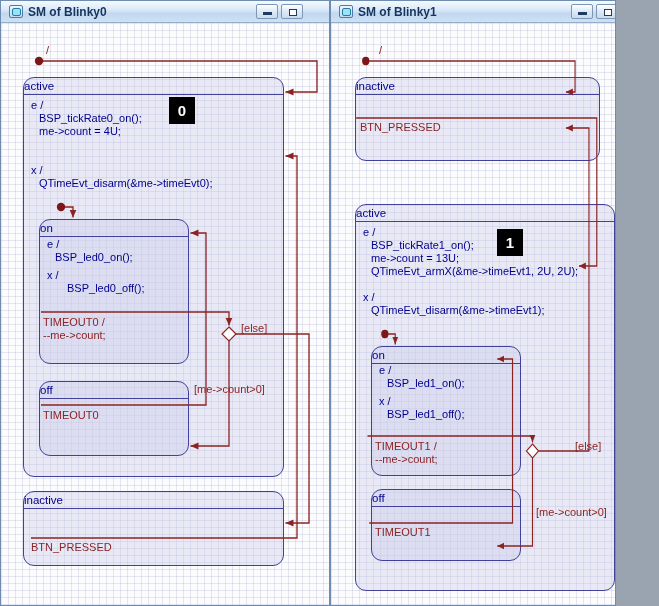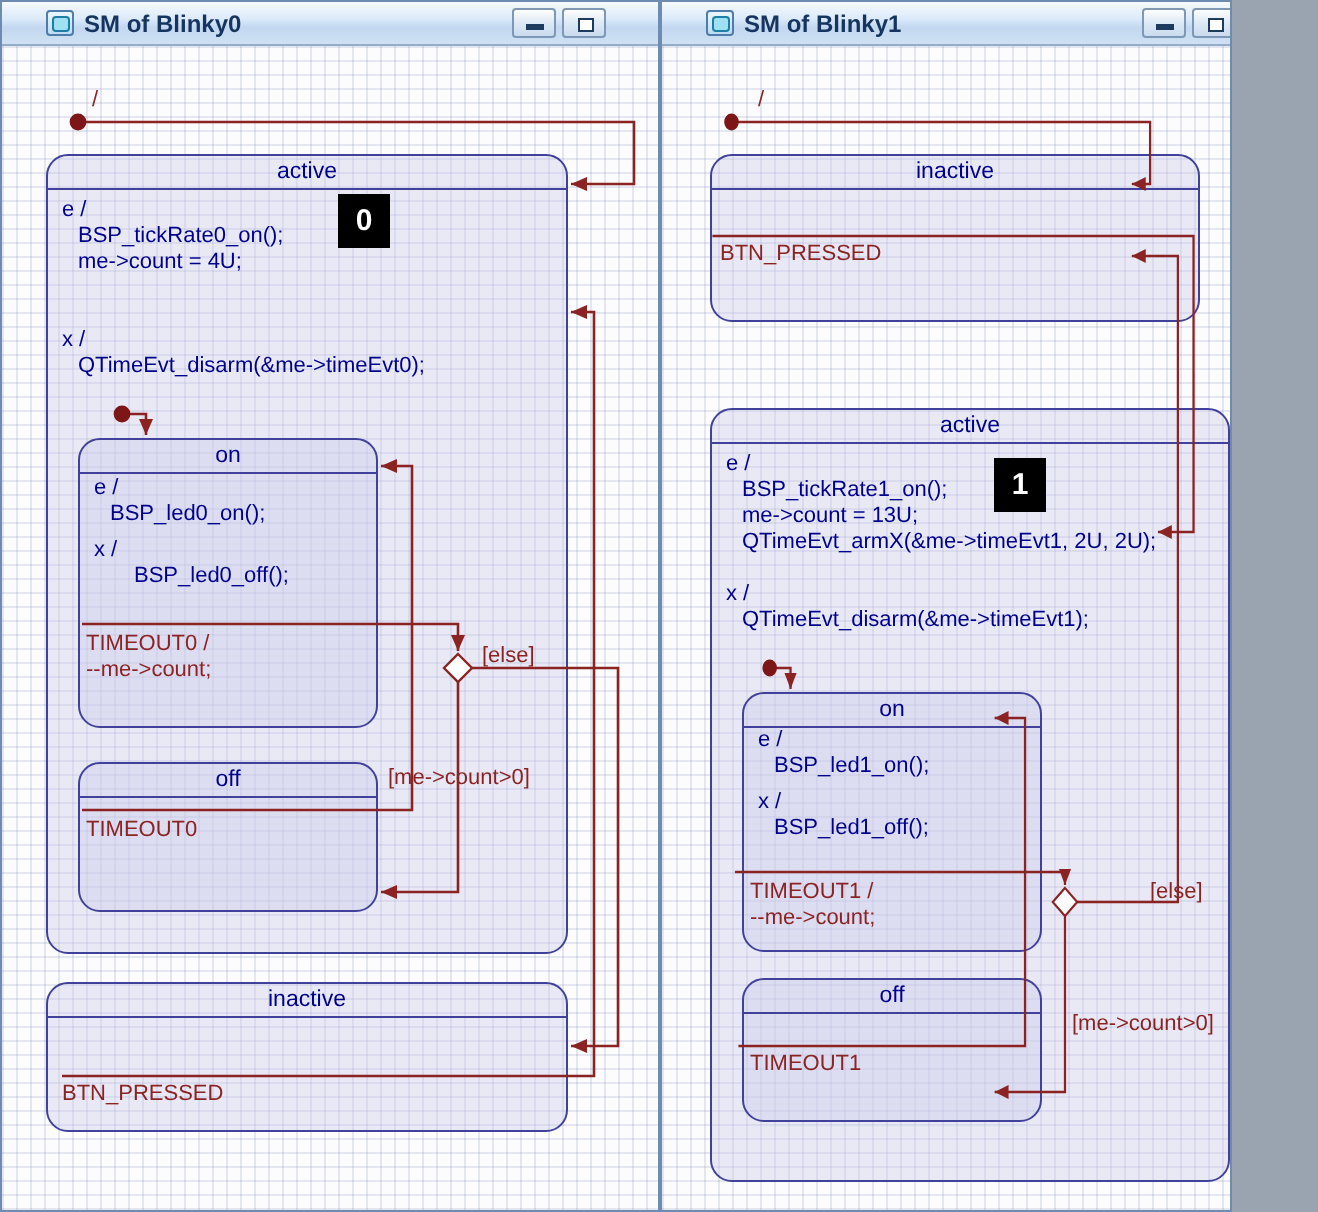--- a/index.html
+++ b/index.html
@@ -1,39 +1,39 @@
 <!DOCTYPE html>
 <html><head>
 <meta charset="utf-8">
 <style>
   *{box-sizing:border-box;margin:0;padding:0}
   html,body{width:659px;height:606px}
   body{position:relative;background:#9aa4b0;font-family:"Liberation Sans",sans-serif;overflow:hidden}
   .window{position:absolute;border:1px solid #6e8cb0;background:#fff;display:flex;flex-direction:column}
   .titlebar{position:relative;height:22px;flex:0 0 22px;
     background:linear-gradient(#f5fafd,#dceafa 40%,#c2d8f0 60%,#cfe1f3);
-    border-bottom:1px solid #93aecb;display:flex;align-items:center;padding:0 22px;gap:5px;overflow:hidden}
+    border-bottom:1px solid #93aecb;display:flex;align-items:center;padding:0 8px;gap:5px;overflow:hidden}
   .title{font-size:12px;font-weight:bold;color:#15355f;white-space:nowrap}
   .win-icon{width:14px;height:13px;border:1px solid #4e7cab;background:linear-gradient(#eaf6ff,#bcdcf2);
     border-radius:2px;position:relative;flex:0 0 14px}
   .win-icon::after{content:"";position:absolute;left:2px;top:2px;width:7px;height:6px;
     border:1px solid #1d7ea8;border-radius:2px;background:#9fe0f2}
   .win-buttons{position:absolute;top:3px;display:flex;gap:3px}
   .winbtn{display:inline-block;width:22px;height:15px;border:1px solid #7d97b5;border-radius:2px;
     background:linear-gradient(#fefefe,#dde9f5 50%,#c9dbee);position:relative;cursor:default}
   .g-min{position:absolute;left:6px;bottom:3px;width:9px;height:3px;background:#1d3b5e}
   .g-res{position:absolute;left:7px;top:4px;width:8px;height:7px;border:1px solid #1d3b5e;background:#fff}
   .canvas{position:relative;flex:1;overflow:hidden;background-color:#fcfcfe;
     background-image:
       linear-gradient(to right,rgba(140,150,190,.22) 1px,transparent 1px),
       linear-gradient(to bottom,rgba(140,150,190,.22) 1px,transparent 1px);
     background-size:7px 7px}
   svg.wires{position:absolute;left:0;top:0;width:100%;height:100%;pointer-events:none}
   .state{position:absolute;border:1.5px solid #41419b;border-radius:11px;background:rgba(203,203,233,.38)}
-  .state-title{height:17px;line-height:16px;text-align:center;font-size:11.5px;color:#00008c;
+  .state-title{height:17px;line-height:16px;font-size:11.5px;color:#00008c;
     border-bottom:1.5px solid #41419b}
   .t{position:absolute;font-size:11px;line-height:13px;white-space:nowrap}
   .navy{color:#00008c}
   .red{color:#8b2323}
   .badge{position:absolute;width:26px;height:27px;background:#000;color:#fff;font-size:15px;font-weight:bold;
     display:flex;align-items:center;justify-content:center}
   .wire{fill:none;stroke:#8b2323;stroke-width:1.3}
   .idot{fill:#7d1616}
   .choice{fill:#fff;stroke:#8b2323;stroke-width:1.2}
 </style>

